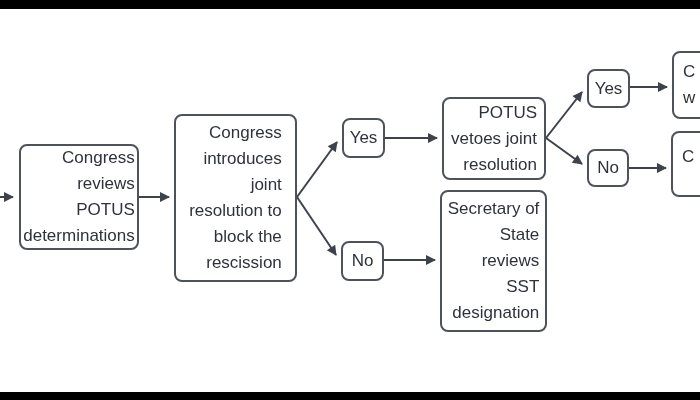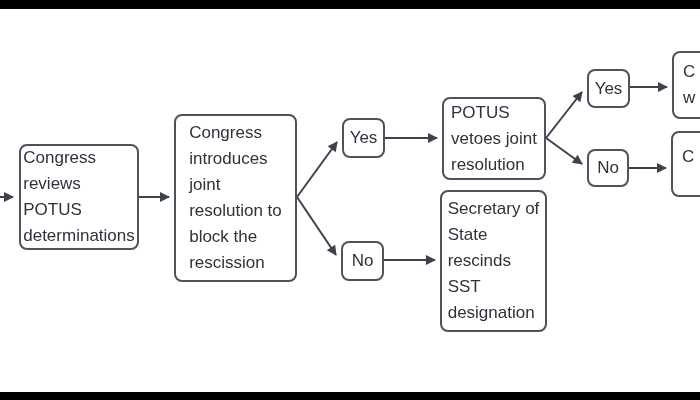--- a/index.html
+++ b/index.html
@@ -27,21 +27,21 @@
   }
   .node {
     position: absolute;
     box-sizing: border-box;
     background: #ffffff;
     border: 2px solid #4d525b;
     border-radius: 8px;
     color: #2e323a;
     font-size: 17px;
     line-height: 26px;
-    text-align: left;
+    text-align: right;
     white-space: pre-line;
     display: flex;
     align-items: center;
     justify-content: center;
     z-index: 2;
   }
   .node.cut {
     text-align: left;
     justify-content: flex-start;
     padding-left: 9px;
@@ -100,21 +100,21 @@
 resolution to
 block the
 rescission</div>
   <div class="node" id="n-yes1">Yes</div>
   <div class="node" id="n-no1">No</div>
   <div class="node" id="n-veto">POTUS
 vetoes joint
 resolution</div>
   <div class="node" id="n-rescind">Secretary of
 State
-rescinds
+reviews
 SST
 designation</div>
   <div class="node" id="n-yes2">Yes</div>
   <div class="node" id="n-no2">No</div>
   <div class="node cut" id="n-cut-top">C
 w</div>
   <div class="node cut cut-top-align" id="n-cut-bot">C</div>
 
 </div>
 

